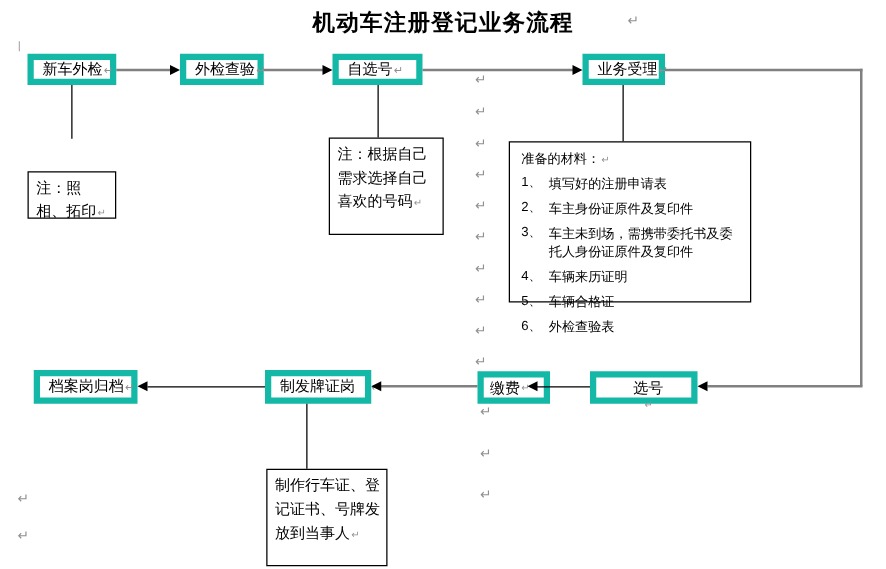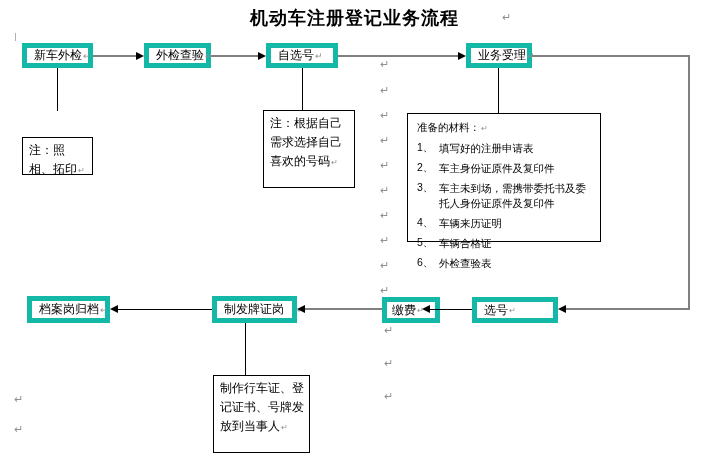--- a/index.html
+++ b/index.html
@@ -108,21 +108,21 @@
       <span class="bmark">↵</span>
   </div>
   <div class="box" style="left:212px;top:296px;width:85px;height:27px;gap:12px;">
     <span>制发牌证岗</span>
       <span class="bmark">↵</span>
   </div>
   <div class="box" style="left:382px;top:297px;width:58px;height:26px;padding-left:5px;">
     <span>缴费</span>
       <span class="smark">↵</span>
   </div>
-  <div class="box" style="left:472px;top:297px;width:86px;height:26px;">
+  <div class="box" style="left:472px;top:297px;width:86px;height:26px;flex-direction:column;">
     <span>选号</span>
       <span class="smark">↵</span>
   </div>
 
   <div class="notebox" style="left:213px;top:375px;width:97px;height:78px;">
     <span>制作行车证、登记证书、号牌发放到当事人</span><span class="smark">↵</span>
   </div>
 
   <div class="hline" style="left:93px;top:55px;width:45px;"></div>
   <div class="ah r" style="left:136px;top:52px;"></div>

